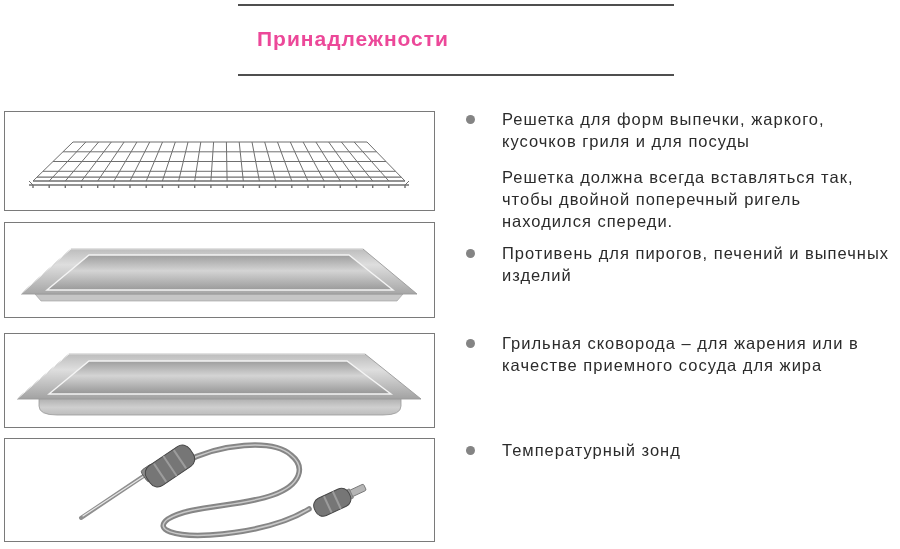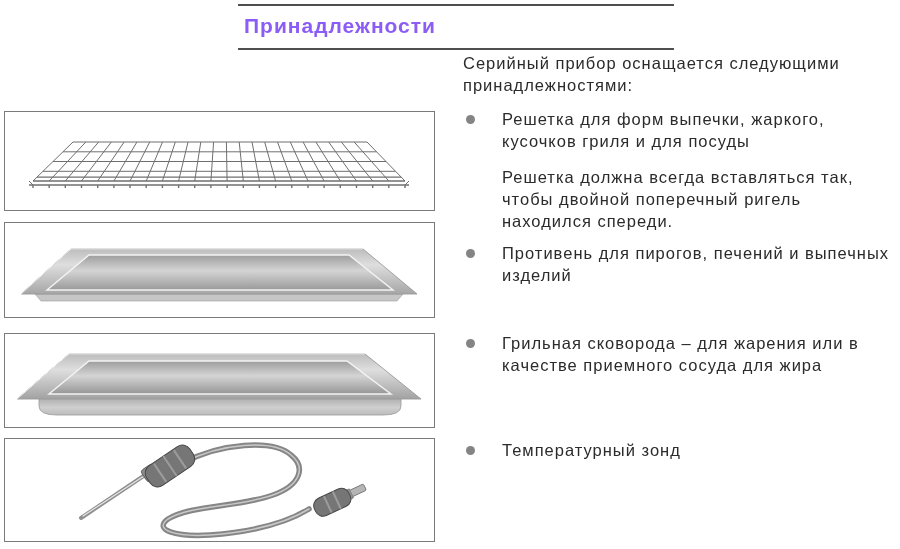--- a/index.html
+++ b/index.html
@@ -7,21 +7,21 @@
     position:relative;width:900px;height:549px;background:#ffffff;overflow:hidden;
     font-family:"Liberation Sans","DejaVu Sans",sans-serif;color:#2b2b2b;
   }
   
   .title-block{
     position:absolute;left:238px;top:4px;width:434px;
     border-top:2px solid #4f4f4f;border-bottom:2px solid #4f4f4f;
     padding:3px 0 5px 2px;
   }
   .title-block h1{
-    margin:4px;font-size:21px;font-weight:700;letter-spacing:1px;color:#8b5cf6;line-height:26px;
+    margin:17px;font-size:21px;font-weight:700;letter-spacing:1px;color:#ec4899;line-height:26px;
   }
   
   .txt{
     position:absolute;left:463px;width:437px;
     font-size:16.5px;line-height:22px;letter-spacing:1px;
     white-space:pre-wrap;color:#2b2b2b;
   }
   .bullet{position:absolute;left:466px;display:flex;align-items:flex-start;}
   .bullet .dot{
     flex:none;width:9px;height:9px;border-radius:50%;background:#848484;margin-top:7px;
@@ -40,22 +40,20 @@
 </style>
 </head>
 <body>
 
 <div class="page">
 
   <div class="title-block">
     <h1>Принадлежности</h1>
   </div>
 
-  <p class="txt" style="top:52px;margin:0;">Серийный прибор оснащается следующими
-принадлежностями:</p>
 
   <div class="bullet" style="top:108px;">
     <span class="dot"></span>
     <span class="bt">Решетка для форм выпечки, жаркого,
 кусочков гриля и для посуды</span>
   </div>
 
   <p class="txt note" style="top:166px;margin:0;">Решетка должна всегда вставляться так,
 чтобы двойной поперечный ригель
 находился спереди.</p>

